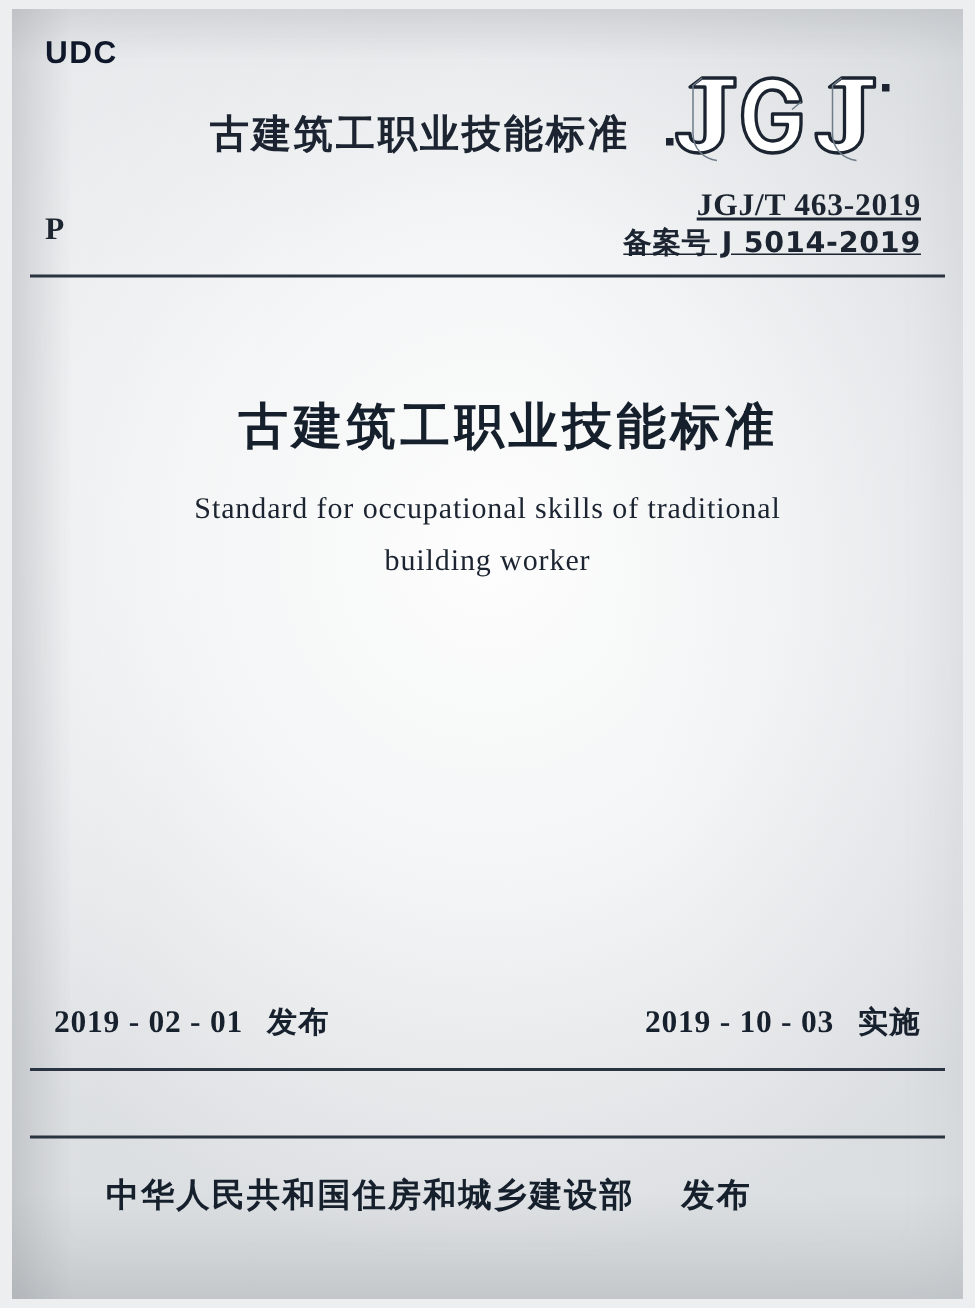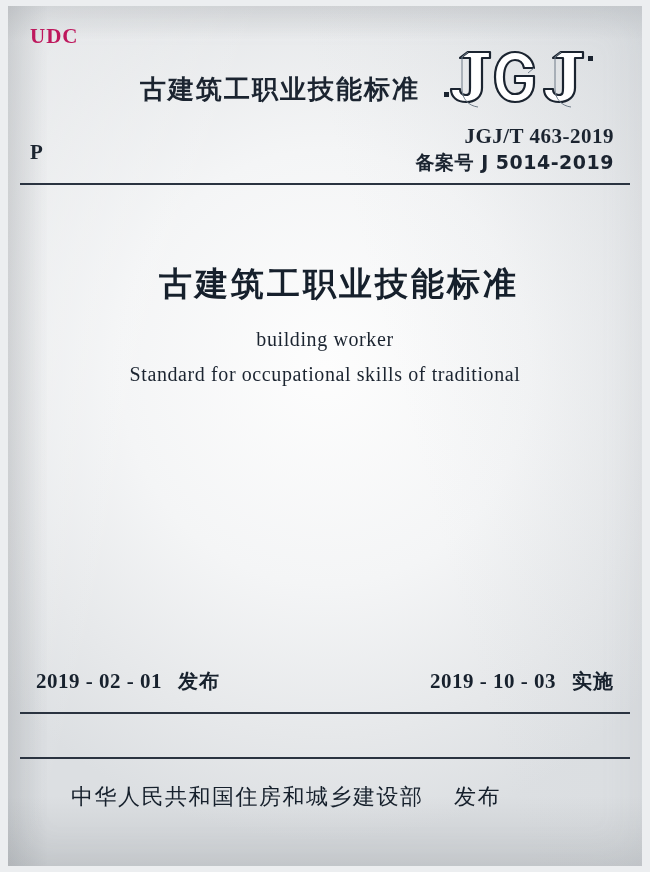--- a/index.html
+++ b/index.html
@@ -63,22 +63,22 @@
   .rule.r3 { top: 757px; }
 
   
   .udc {
     position: absolute;
     left: 30px;
     top: 24px;
     font-size: 21px;
     font-weight: bold;
     letter-spacing: 1px;
-    color: #be185d;
-    font-family: Liberation Serif, serif;
+    color: #0f172a;
+    font-family: Liberation Sans, sans-serif;
   }
   .pmark {
     position: absolute;
     left: 30px;
     top: 140px;
     font-size: 21px;
     font-weight: bold;
     color: #1c2530;
     font-family: "Liberation Serif", serif;
   }
@@ -108,21 +108,21 @@
     right: 36px;
     top: 122px;
     text-align: right;
     font-family: "Liberation Serif", serif;
     font-size: 21px;
     font-weight: bold;
     color: #1b2430;
     letter-spacing: 0.5px;
     line-height: 1.35;
   }
-  .std-no div { white-space: nowrap; }
+  .std-no div { white-space: nowrap; text-decoration: underline; }
   .record-no {
     font-family: "DejaVu Sans", sans-serif;
     font-size: 19px;
     font-weight: bold;
   }
 
   
   .title-cn {
     position: absolute;
     left: 0;
@@ -176,21 +176,21 @@
 
   
   .publisher {
     position: absolute;
     left: 0;
     top: 782px;
     width: 572px;
     text-align: center;
     font-family: "DejaVu Sans", sans-serif;
     font-size: 22px;
-    font-weight: normal;
+    font-weight: bold;
     letter-spacing: 1.5px;
     color: #16202c;
     white-space: nowrap;
   }
   .publisher .pub-verb { margin-left: 22px; }
 
   
   .texture {
     position: absolute;
     left: 8px; top: 6px;
@@ -243,22 +243,22 @@
     </svg>
   </div>
 
   <div class="std-no">
     <div>JGJ/T 463-2019</div>
     <div class="record-no">备案号 J 5014-2019</div>
   </div>
 
   <div class="title-cn">古建筑工职业技能标准</div>
   <div class="title-en">
+    <div>Standard for occupational skills of traditional</div>
     <div>building worker</div>
-    <div>Standard for occupational skills of traditional</div>
   </div>
 
   <div class="date-row">
     <div class="date-item">
       <span class="d-num">2019 - 02 - 01</span>
       <span class="d-act">发布</span>
     </div>
     <div class="date-item">
       <span class="d-num">2019 - 10 - 03</span>
       <span class="d-act">实施</span>

